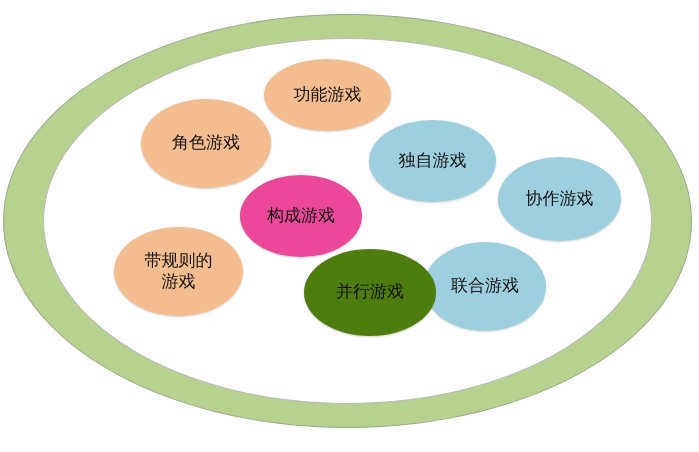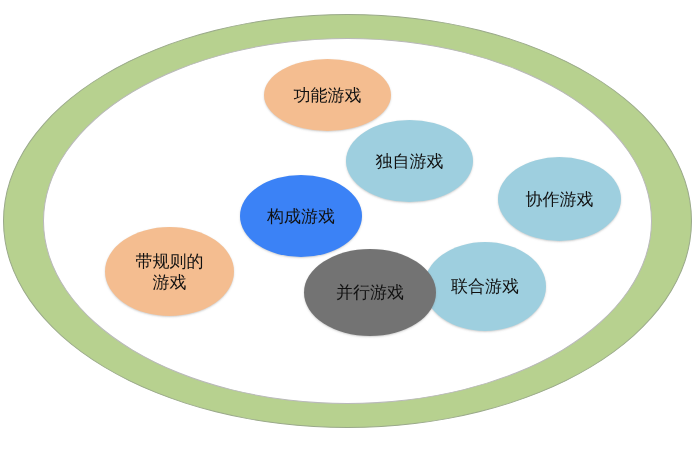--- a/index.html
+++ b/index.html
@@ -9,20 +9,21 @@
   }
   body {
     font-family: "DejaVu Sans", "Liberation Sans", sans-serif;
   }
   #canvas {
     position: relative;
     width: 699px;
     height: 452px;
     background: #ffffff;
     overflow: hidden;
+    font-family: Liberation Serif, serif;
   }
   .ring {
     position: absolute;
     left: 3px;
     top: 14px;
     width: 689px;
     height: 414px;
     border-radius: 50%;
     background: #b7d18f;
     border: 1px solid #9aa98a;
@@ -55,24 +56,24 @@
     display: block;
     white-space: pre-line;
   }
   .bubble.orange { background: #f4bd90; }
   .bubble.blue   { background: #9ecfdf; }
 
   
   #b-functional { left: 264px; top: 59px;  width: 127px; height: 72px;  font-size: 17px; }
   #b-role       { left: 141px; top: 99px;  width: 130px; height: 89px;  font-size: 17px; }
   #b-construct  { left: 240px; top: 175px; width: 122px; height: 82px;  font-size: 17px; }
-  #b-rules      { left: 105px; top: 227px; width: 129px; height: 89px;  font-size: 17px; }
+  #b-rules      { left: 114px; top: 227px; width: 129px; height: 89px;  font-size: 17px; }
 
   
-  #b-solo       { left: 346px; top: 120px; width: 127px; height: 82px;  font-size: 17px; }
+  #b-solo       { left: 369px; top: 120px; width: 127px; height: 82px;  font-size: 17px; }
   #b-cooperate  { left: 498px; top: 157px; width: 123px; height: 84px;  font-size: 17px; }
   #b-parallel   { left: 304px; top: 249px; width: 132px; height: 87px;  font-size: 17px; }
   #b-associate  { left: 424px; top: 242px; width: 122px; height: 89px;  font-size: 17px; }
 
   
   #b-parallel { z-index: 3; }
   #b-associate { z-index: 2; text-align: right; }
   #b-solo { z-index: 2; }
   #b-cooperate { z-index: 1; }
   #b-construct { z-index: 3; }
@@ -85,39 +86,42 @@
 
 <div id="canvas">
 
   <div class="ring" style="background: rgb(183, 209, 143);"></div>
   <div class="ring-inner" style="background: rgb(255, 255, 255);"></div>
 
   <div class="bubble orange" id="b-functional" style="background: rgb(244, 189, 144);">
     <span>功能游戏</span>
   </div>
 
+  <div class="bubble orange" id="b-role" style="background: rgb(244, 189, 144);">
+    <span>角色游戏</span>
+  </div>
 
-  <div class="bubble orange" id="b-construct" style="background: #3b82f6;">
+  <div class="bubble orange" id="b-construct" style="background: #ec4899;">
     <span>构成游戏</span>
   </div>
 
   <div class="bubble orange" id="b-rules" style="background: rgb(244, 189, 144);">
     <span>带规则的
 游戏</span>
   </div>
 
   <div class="bubble blue" id="b-solo" style="background: rgb(158, 207, 223);">
     <span>独自游戏</span>
   </div>
 
   <div class="bubble blue" id="b-cooperate" style="background: rgb(158, 207, 223);">
     <span>协作游戏</span>
   </div>
 
-  <div class="bubble blue" id="b-parallel" style="background: #737373;">
+  <div class="bubble blue" id="b-parallel" style="background: #4d7c0f;">
     <span>并行游戏</span>
   </div>
 
   <div class="bubble blue" id="b-associate" style="background: rgb(158, 207, 223);">
     <span>联合游戏</span>
   </div>
 
 </div>
 
 </body></html>

